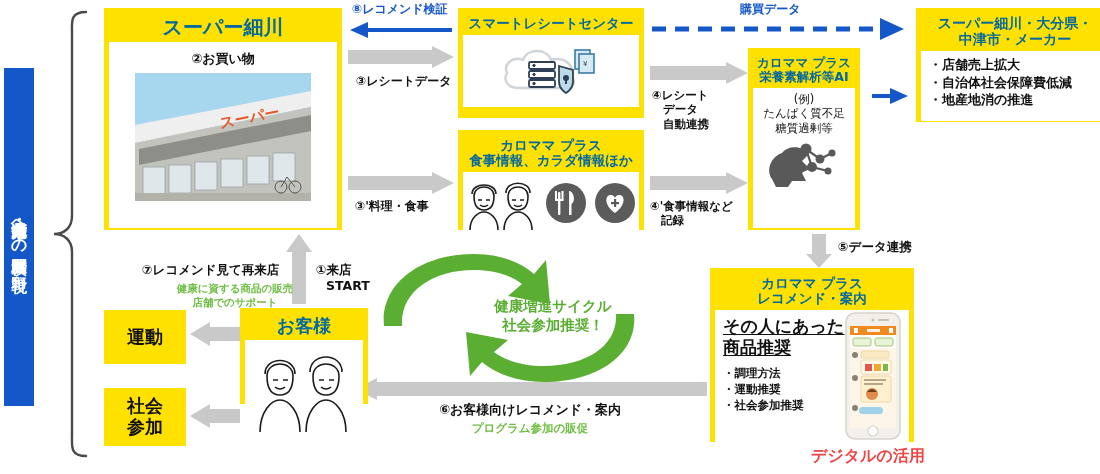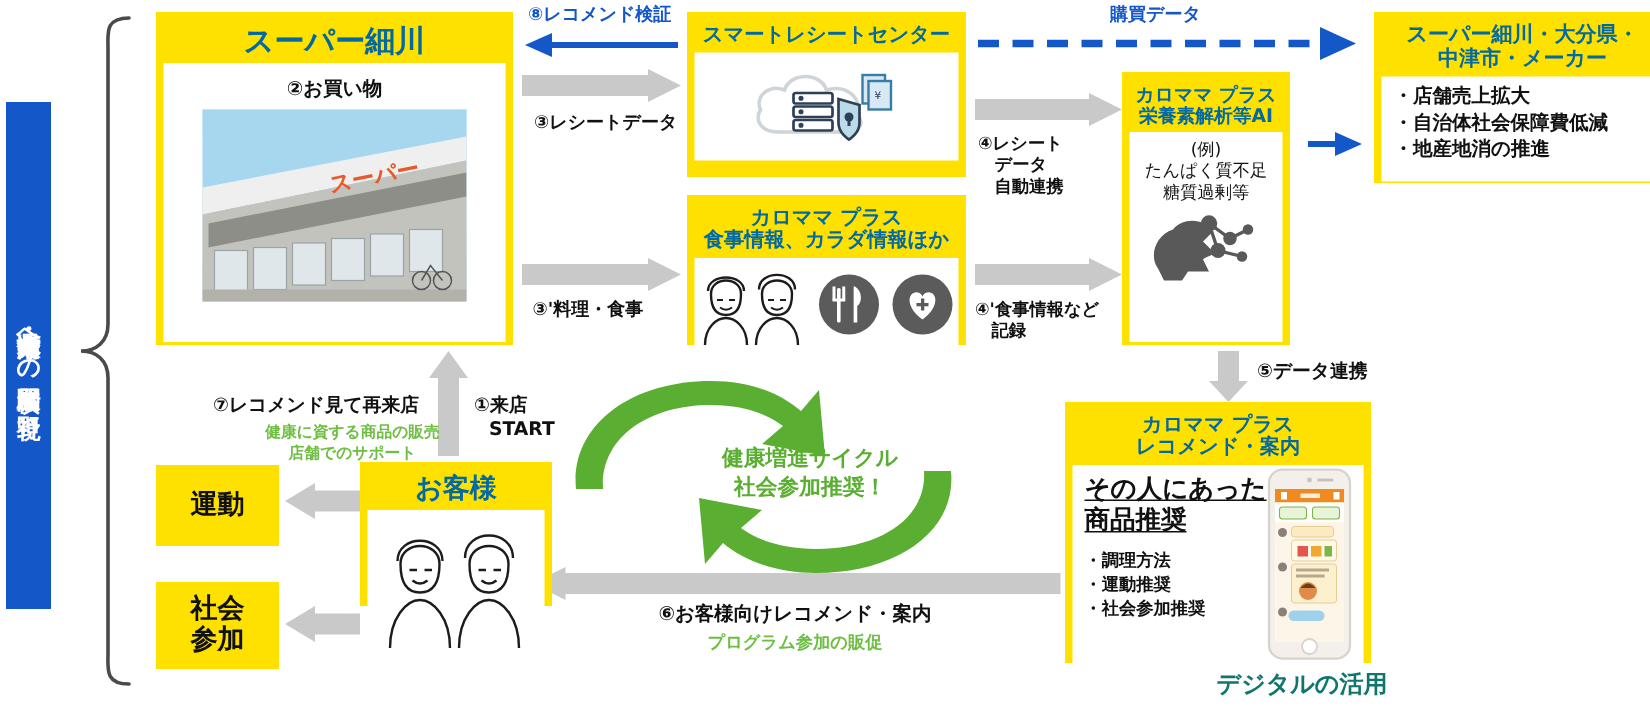--- a/index.html
+++ b/index.html
@@ -120,24 +120,24 @@
   .lbl.green{color:#6FBE44;}
 
   svg{display:block;overflow:visible;}
 
   
   .face{stroke:#1c1c1c;stroke-width:1.6;fill:#fff;}
   .gray-circ{fill:#5b5b5b;}
 
   .digital-note{
     left:778px; top:446px; width:180px;
-    font-size:16px;font-weight:700;color:#0f766e;text-align:center;
+    font-size:16px;font-weight:700;color:#ef4444;text-align:center;
   }
   .cycle-text{
-    left:455px; top:297px; width:170px; text-align:center;
+    left:468px; top:297px; width:170px; text-align:center;
     font-size:14.5px;font-weight:700;color:#5AAE31;line-height:1.3;
   }
 </style>
 </head>
 <body>
 
 <div id="stage">
 
   <div class="abs blue-banner">
     <span>中津市・大分県内への横展開も視野</span>

